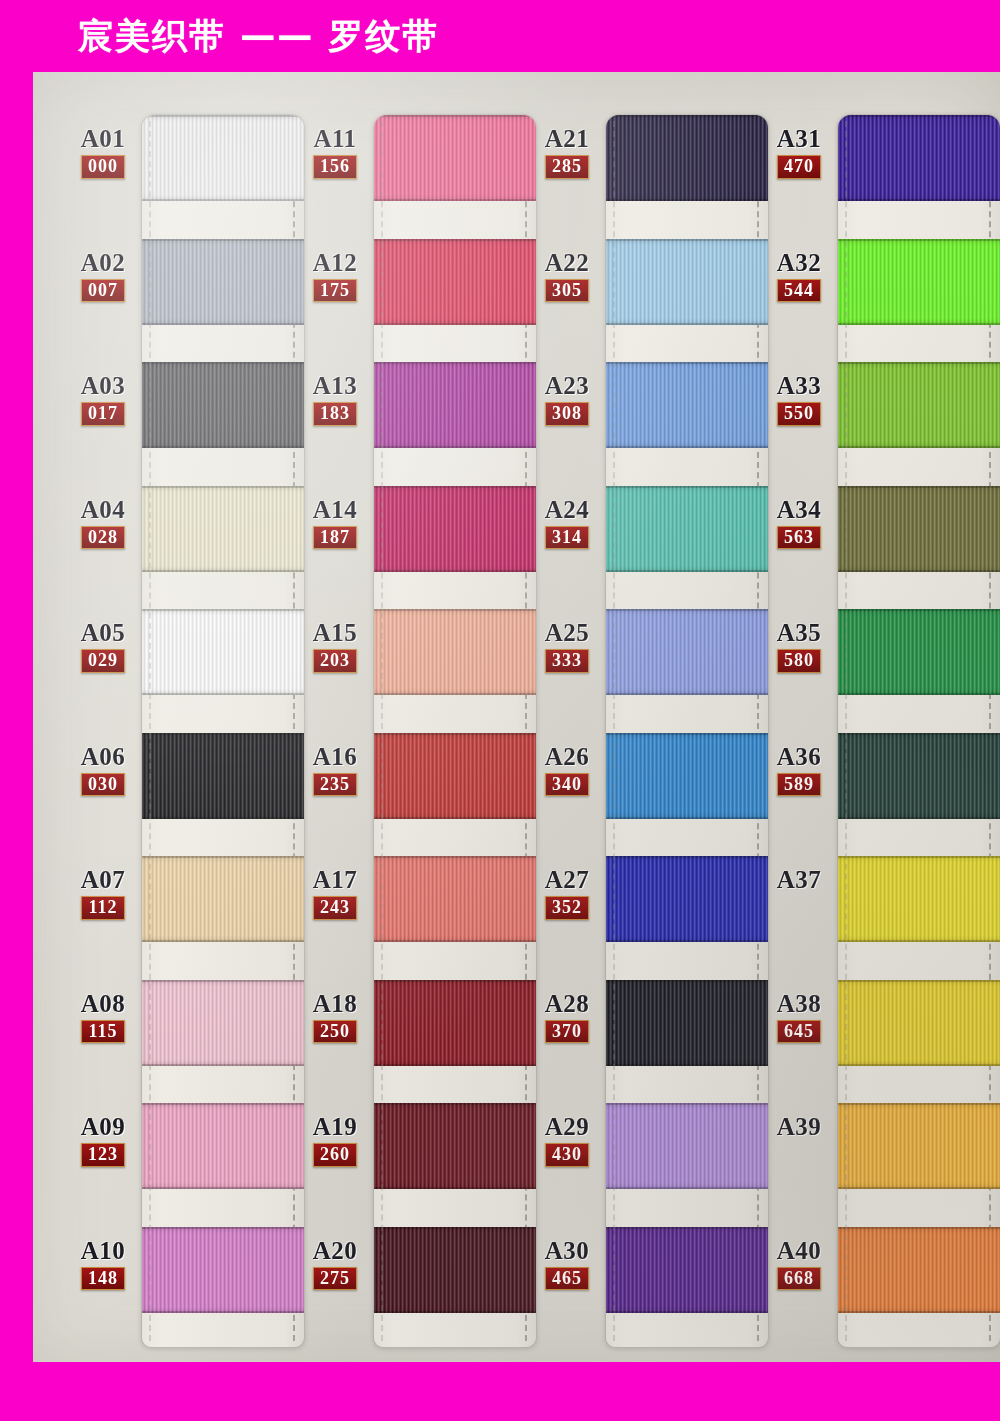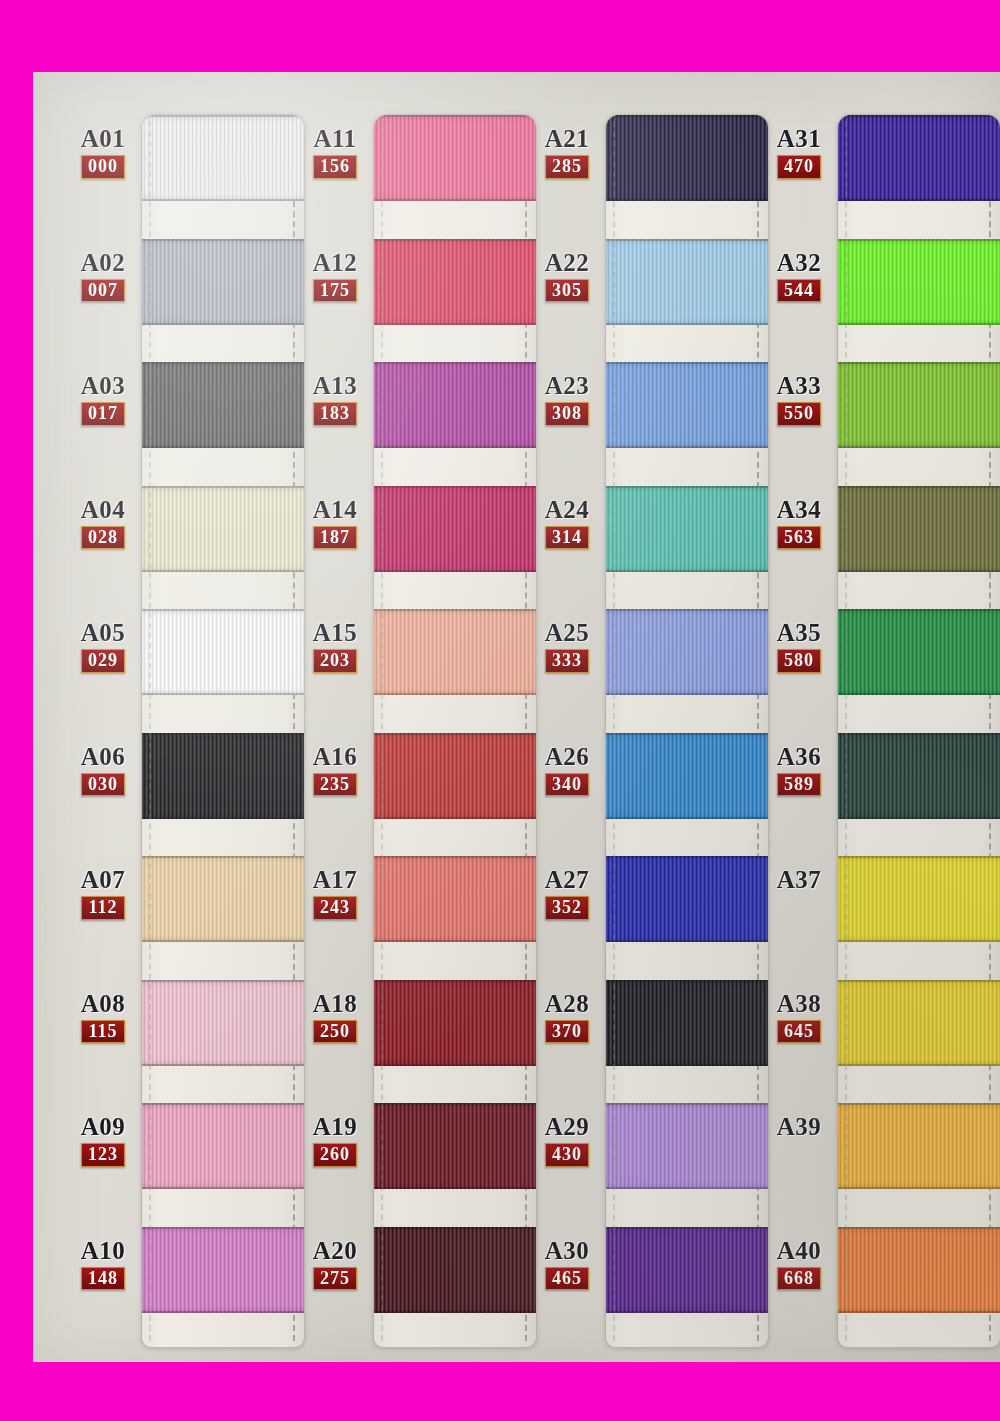--- a/index.html
+++ b/index.html
@@ -171,20 +171,23 @@
     line-height: 1.15;
     letter-spacing: 1px;
     box-shadow: 0 1px 2px rgba(0,0,0,.35);
   }
 </style>
 </head>
 <body>
 
 <div class="page">
 
+  <div class="banner">
+    <div class="banner-title">宸美织带 —— 罗纹带</div>
+  </div>
 
   <div class="card">
     <div class="columns" id="columns">
         <div class="column col-0">
           <div class="label-group" style="top: 54px;"><div class="code">A01</div><div class="num">000</div></div>
           <div class="label-group" style="top: 177.5px;"><div class="code">A02</div><div class="num">007</div></div>
           <div class="label-group" style="top: 301px;"><div class="code">A03</div><div class="num">017</div></div>
           <div class="label-group" style="top: 424.5px;"><div class="code">A04</div><div class="num">028</div></div>
           <div class="label-group" style="top: 548px;"><div class="code">A05</div><div class="num">029</div></div>
           <div class="label-group" style="top: 671.5px;"><div class="code">A06</div><div class="num">030</div></div>

